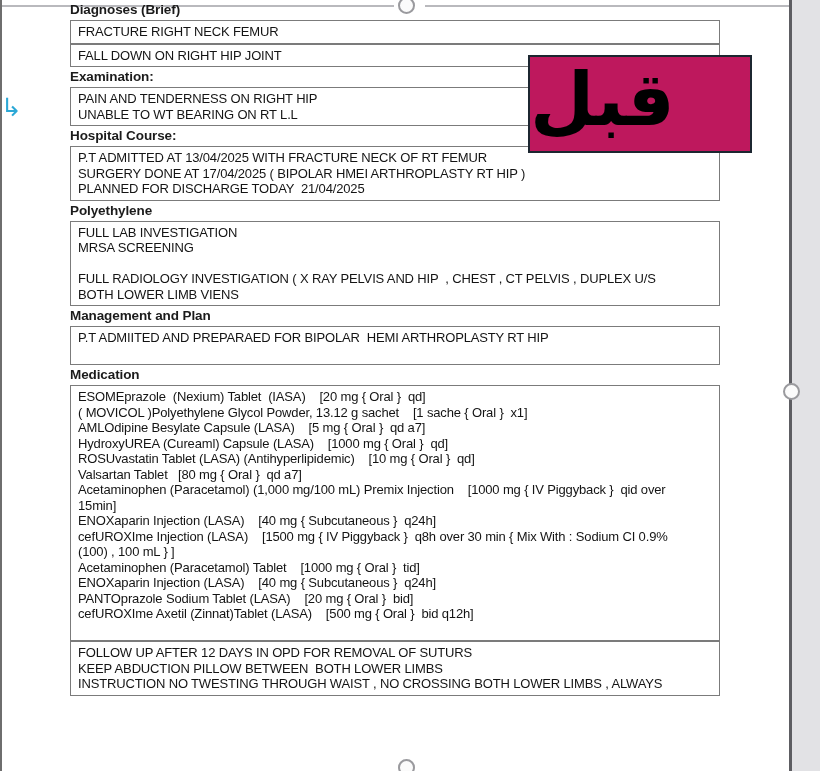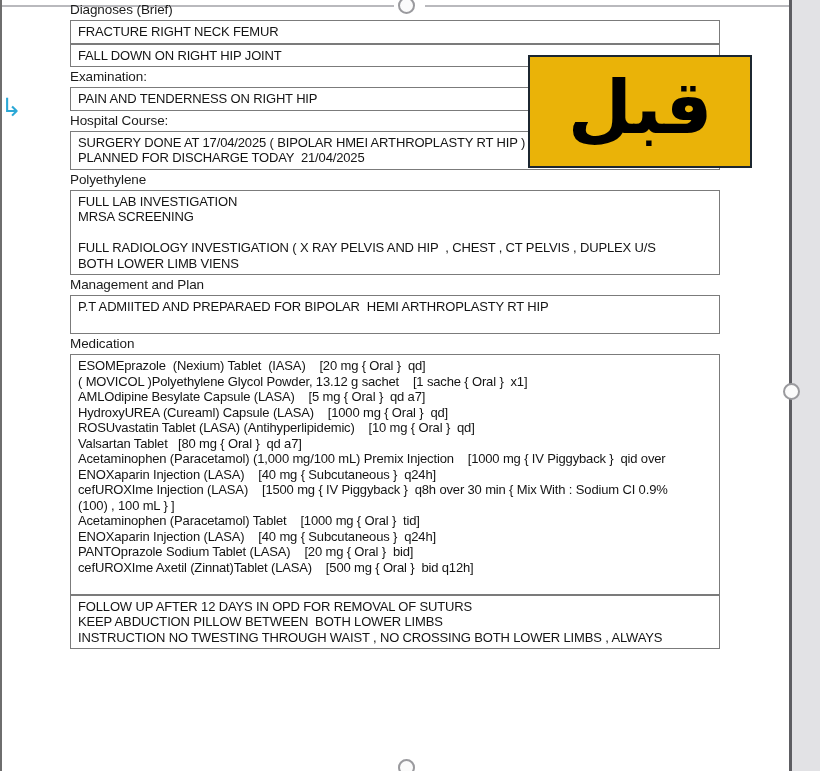--- a/index.html
+++ b/index.html
@@ -76,21 +76,21 @@
 
   
   .doc {
     position: absolute;
     left: 70px; top: 0;
     width: 650px;
   }
 
   .section-label {
     font-size: 13.5px;
-    font-weight: normal;
+    font-weight: bold;
     color: #1b1b1b;
     letter-spacing: -0.1px;
     line-height: 15px;
     padding-top: 2px;
     padding-bottom: 3px;
   }
 
   .field-box {
     border: 1px solid #7b7b7b;
     background: #ffffff;
@@ -104,26 +104,25 @@
     white-space: pre-wrap;
     letter-spacing: -0.15px;
   }
 
   .field-line.blank { height: 15.5px; }
 
   
   .blue-stamp {
     position: absolute;
     left: 528px; top: 55px;
-    width: 224px; height: 113px;
-    background: #eab308;
+    width: 224px; height: 98px;
+    background: #be185d;
     border: 2px solid #1c2630;
     display: flex;
     align-items: center;
-    justify-content: center;
     z-index: 20;
   }
   .blue-stamp-text {
     font-family: "DejaVu Sans", sans-serif;
     font-size: 74px;
     font-weight: bold;
     color: #000000;
     line-height: 1;
     direction: rtl;
     padding-bottom: 10px;
@@ -149,24 +148,26 @@
       <div class="field-line">FRACTURE RIGHT NECK FEMUR</div>
     </div>
 
     <div class="field-box">
       <div class="field-line">FALL DOWN ON RIGHT HIP JOINT</div>
     </div>
 
     <div class="section-label">Examination:</div>
     <div class="field-box">
       <div class="field-line">PAIN AND TENDERNESS ON RIGHT HIP</div>
+      <div class="field-line">UNABLE TO WT BEARING ON RT L.L</div>
     </div>
 
     <div class="section-label">Hospital Course:</div>
     <div class="field-box">
+      <div class="field-line">P.T ADMITTED AT 13/04/2025 WITH FRACTURE NECK OF RT FEMUR</div>
       <div class="field-line">SURGERY DONE AT 17/04/2025 ( BIPOLAR HMEI ARTHROPLASTY RT HIP )</div>
       <div class="field-line">PLANNED FOR DISCHARGE TODAY  21/04/2025</div>
     </div>
 
     <div class="section-label">Polyethylene</div>
     <div class="field-box">
       <div class="field-line">FULL LAB INVESTIGATION</div>
       <div class="field-line">MRSA SCREENING</div>
       <div class="field-line blank"></div>
       <div class="field-line">FULL RADIOLOGY INVESTIGATION ( X RAY PELVIS AND HIP  , CHEST , CT PELVIS , DUPLEX U/S</div>
@@ -181,20 +182,21 @@
 
     <div class="section-label">Medication</div>
     <div class="field-box">
       <div class="field-line">ESOMEprazole  (Nexium) Tablet  (IASA)    [20 mg { Oral }  qd]</div>
       <div class="field-line">( MOVICOL )Polyethylene Glycol Powder, 13.12 g sachet    [1 sache { Oral }  x1]</div>
       <div class="field-line">AMLOdipine Besylate Capsule (LASA)    [5 mg { Oral }  qd a7]</div>
       <div class="field-line">HydroxyUREA (Cureaml) Capsule (LASA)    [1000 mg { Oral }  qd]</div>
       <div class="field-line">ROSUvastatin Tablet (LASA) (Antihyperlipidemic)    [10 mg { Oral }  qd]</div>
       <div class="field-line">Valsartan Tablet   [80 mg { Oral }  qd a7]</div>
       <div class="field-line">Acetaminophen (Paracetamol) (1,000 mg/100 mL) Premix Injection    [1000 mg { IV Piggyback }  qid over</div>
+      <div class="field-line">15min]</div>
       <div class="field-line">ENOXaparin Injection (LASA)    [40 mg { Subcutaneous }  q24h]</div>
       <div class="field-line">cefUROXIme Injection (LASA)    [1500 mg { IV Piggyback }  q8h over 30 min { Mix With : Sodium CI 0.9%</div>
       <div class="field-line">(100) , 100 mL } ]</div>
       <div class="field-line">Acetaminophen (Paracetamol) Tablet    [1000 mg { Oral }  tid]</div>
       <div class="field-line">ENOXaparin Injection (LASA)    [40 mg { Subcutaneous }  q24h]</div>
       <div class="field-line">PANTOprazole Sodium Tablet (LASA)    [20 mg { Oral }  bid]</div>
       <div class="field-line">cefUROXIme Axetil (Zinnat)Tablet (LASA)    [500 mg { Oral }  bid q12h]</div>
       <div class="field-line blank"></div>
     </div>
 

